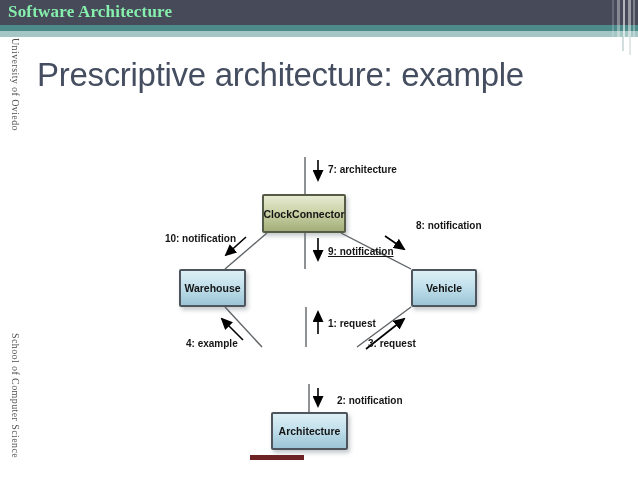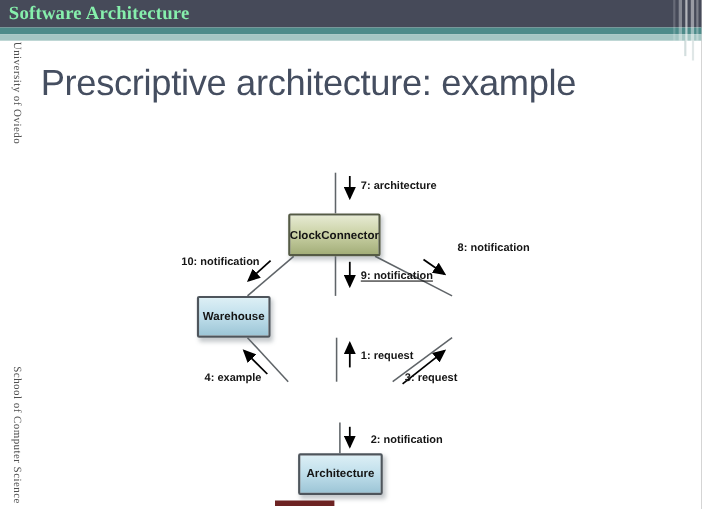--- a/index.html
+++ b/index.html
@@ -124,20 +124,21 @@
         <line x1="106" y1="127" x2="86" y2="145"></line>
         <line x1="178" y1="224" x2="178" y2="202"></line>
         <line x1="226" y1="239" x2="264" y2="209"></line>
         <line x1="103" y1="230" x2="82" y2="209"></line>
         <line x1="178" y1="278" x2="178" y2="296"></line>
       </g>
     </svg>
 
     <div class="node connector-node" id="node-clockconnector">ClockConnector</div>
     <div class="node" id="node-warehouse">Warehouse</div>
+    <div class="node" id="node-vehicle">Vehicle</div>
     <div class="node" id="node-cargorouter">Architecture</div>
 
     <div class="msg-label" id="lbl-m7">7: architecture</div>
     <div class="msg-label" id="lbl-m8">8: notification</div>
     <div class="msg-label" id="lbl-m9">9: notification</div>
     <div class="msg-label" id="lbl-m10">10: notification</div>
     <div class="msg-label" id="lbl-m1">1: request</div>
     <div class="msg-label" id="lbl-m3">3: request</div>
     <div class="msg-label" id="lbl-m4">4: example</div>
     <div class="msg-label" id="lbl-m2">2: notification</div>

